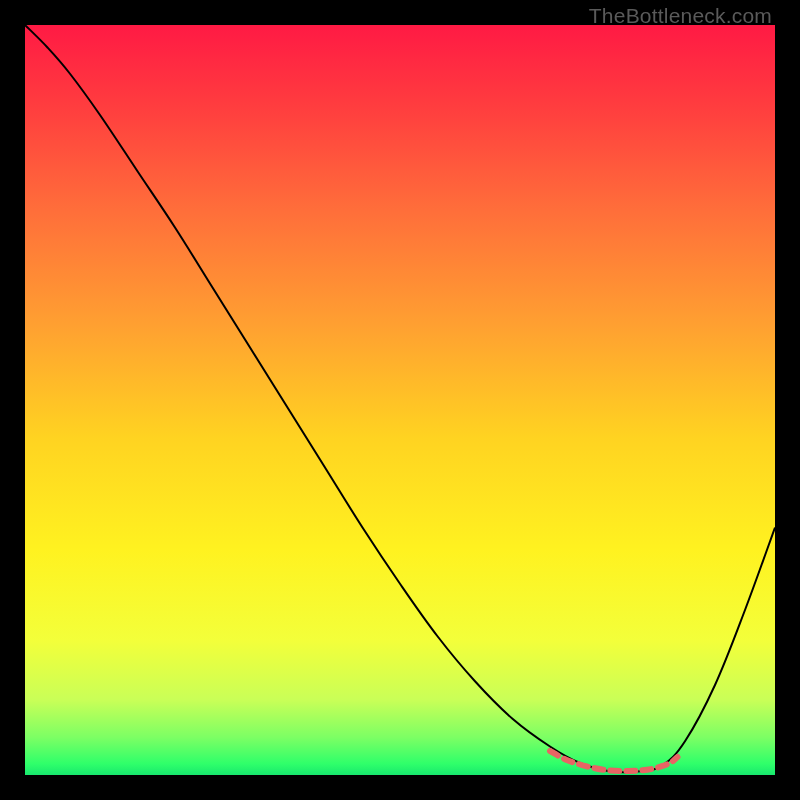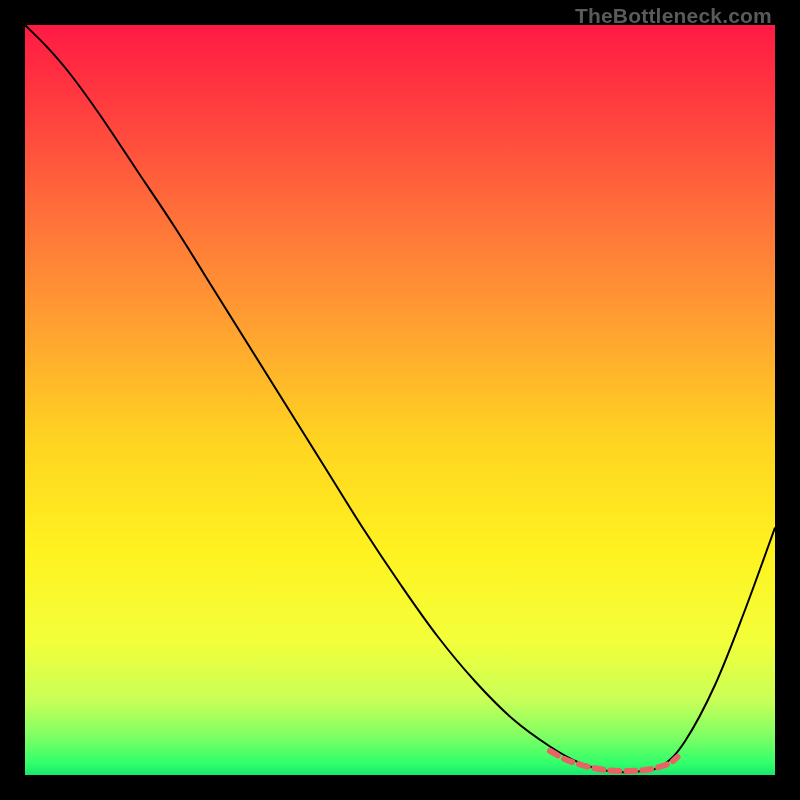--- a/index.html
+++ b/index.html
@@ -23,21 +23,21 @@
     top: 25px;
     width: 750px;
     height: 750px;
   }
   .watermark {
     position: absolute;
     top: 4px;
     right: 28px;
     color: #5a5a5a;
     font-size: 21px;
-    font-weight: 700;
+    font-weight: 400;
     z-index: 10;
     letter-spacing: 0.2px;
   }
   svg {
     display: block;
   }
 </style>
 </head>
 <body>
 

